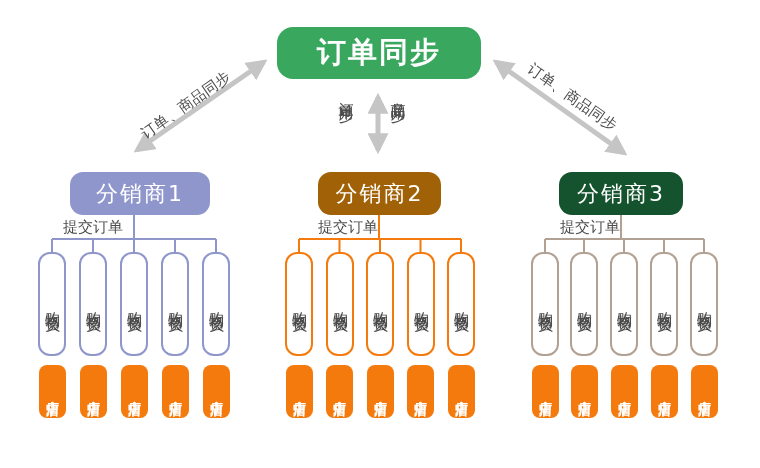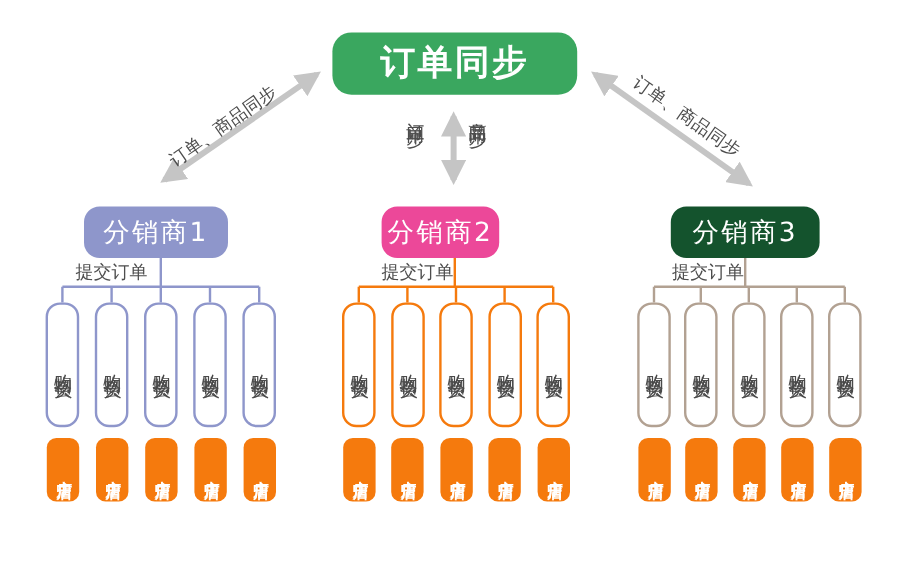--- a/index.html
+++ b/index.html
@@ -28,22 +28,22 @@
 
   .dist-box {
     position: absolute;
     top: 172px; height: 43px;
     border-radius: 13px;
     display: flex; align-items: center; justify-content: center;
     color: #ffffff;
     font-size: 22px;
     letter-spacing: 2px;
   }
-  .dist-box.g1 { left: 70px;  width: 120px; background: #8e96cb; }
-  .dist-box.g2 { left: 318px; width: 98px; background: #ec4899; }
+  .dist-box.g1 { left: 70px;  width: 140px; background: #8e96cb; }
+  .dist-box.g2 { left: 318px; width: 123px; background: #a16207; }
   .dist-box.g3 { left: 559px; width: 124px; background: #14532d; }
 
   .submit-label {
     position: absolute;
     top: 218px;
     font-size: 15px;
     color: #4d4d4d;
     white-space: nowrap;
   }
   .submit-label.g1 { left: 63px; }

